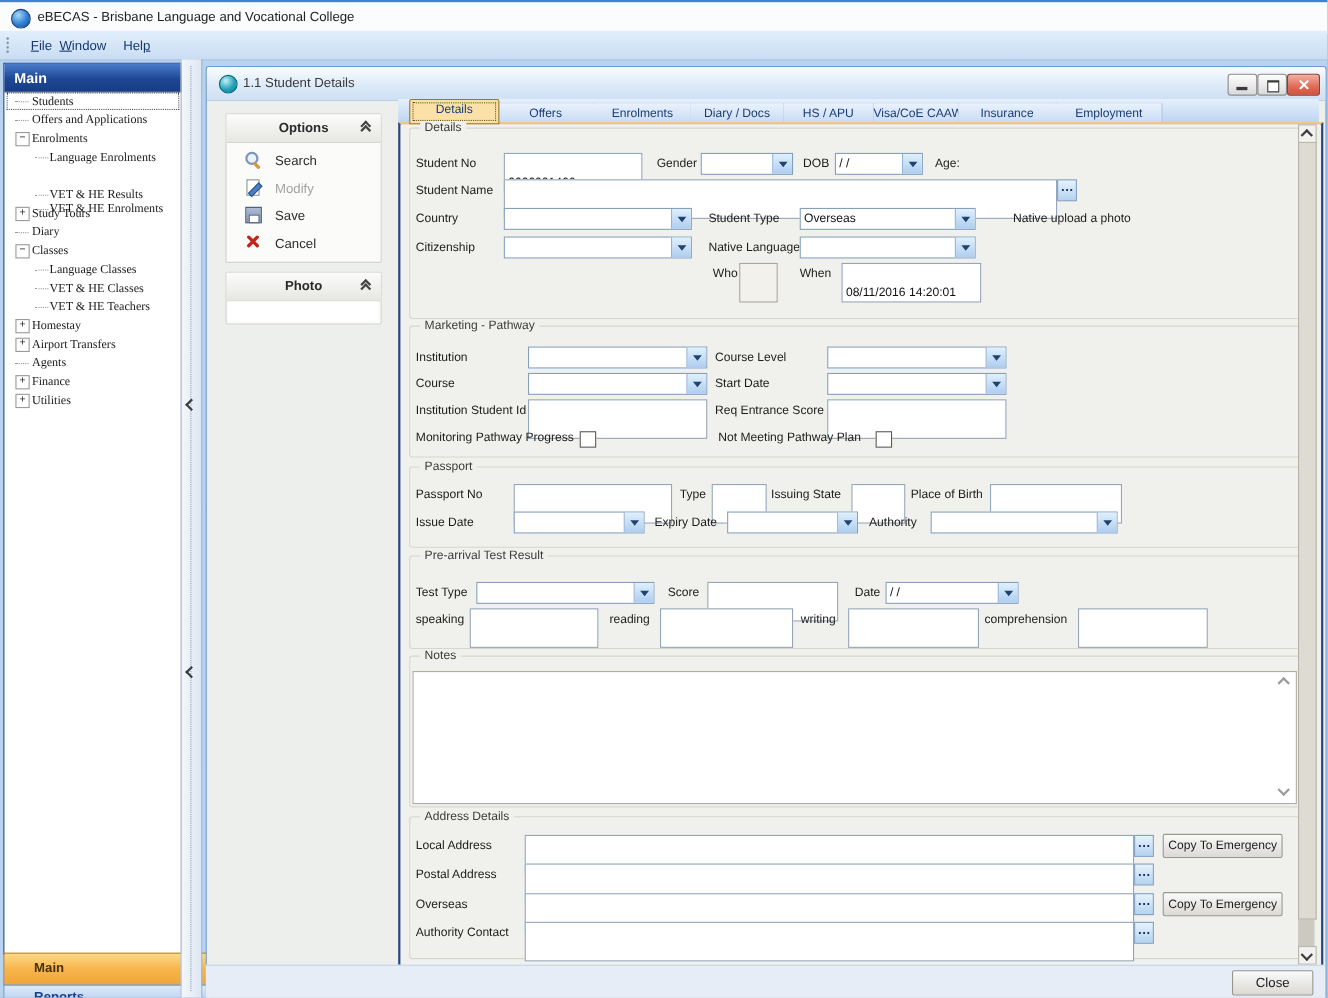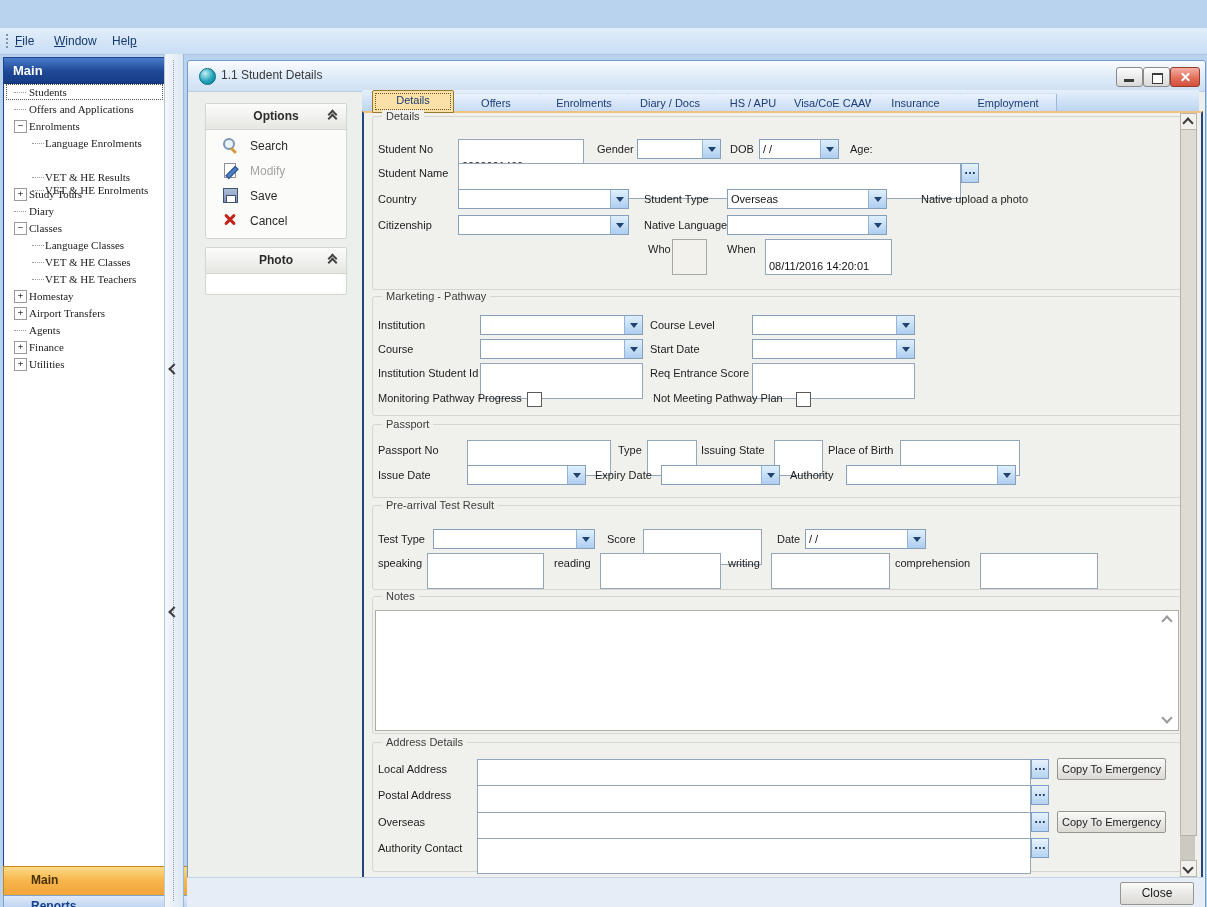--- a/index.html
+++ b/index.html
@@ -134,24 +134,28 @@
   .pbtn{position:absolute;box-sizing:border-box;background:linear-gradient(#fbfbfa,#ececea 40%,#dcdad5);
         border:1px solid #999690;border-radius:2px;font-size:11px;color:#1c1c1c;text-align:center;cursor:pointer;}
   #notes-box{position:absolute;left:375px;top:610px;width:802px;height:119px;background:#fff;border:1px solid #b0ada5;}
   #cw-bottom{position:absolute;left:187px;top:877px;width:1017px;height:30px;background:#e6edf7;border-top:1px solid #c3d3e8;}
 </style>
 </head>
 <body>
 
 <div id="app">
 
+  <div id="titlebar">
+    <span id="app-icon"></span>
+    <span id="app-title">eBECAS - Brisbane Language and Vocational College</span>
+  </div>
 
   <div id="menubar">
     <span id="menu-grip"></span>
-    <span class="menu-item" style="left:7px"><u>F</u>ile</span>
+    <span class="menu-item" style="left:20px"><u>F</u>ile</span>
     <span class="menu-item" style="left:46px"><u>W</u>indow</span>
     <span class="menu-item" style="left:104px">Hel<u>p</u></span>
   </div>
 
   <div id="sidebar">
     <div id="sidebar-header">Main</div>
     <div id="sidebar-tree">
         <div class="tree-row lvl0 sel" style="top: 26px;">
           <span class="stub"></span>
           <span class="tlabel">Students</span>

